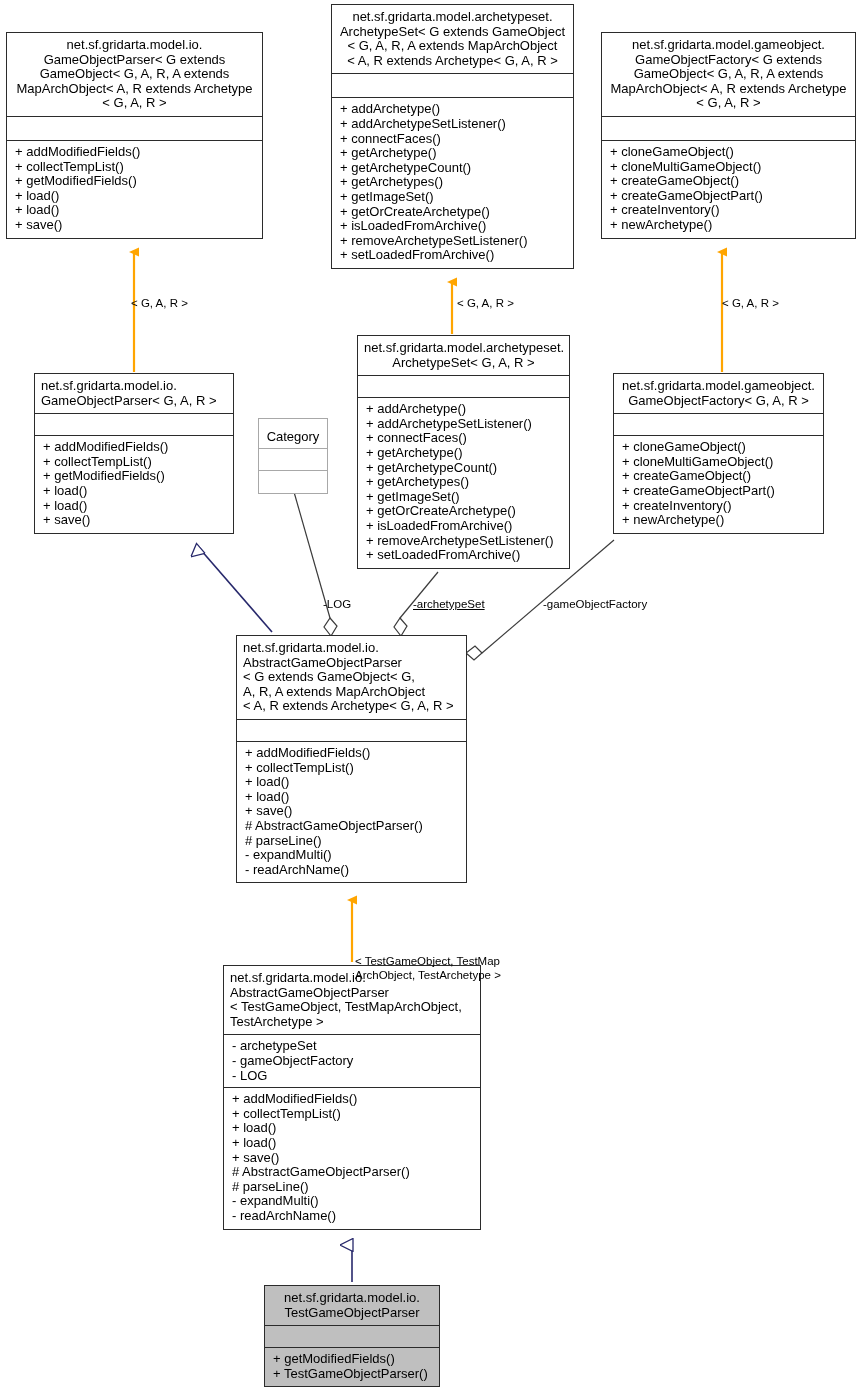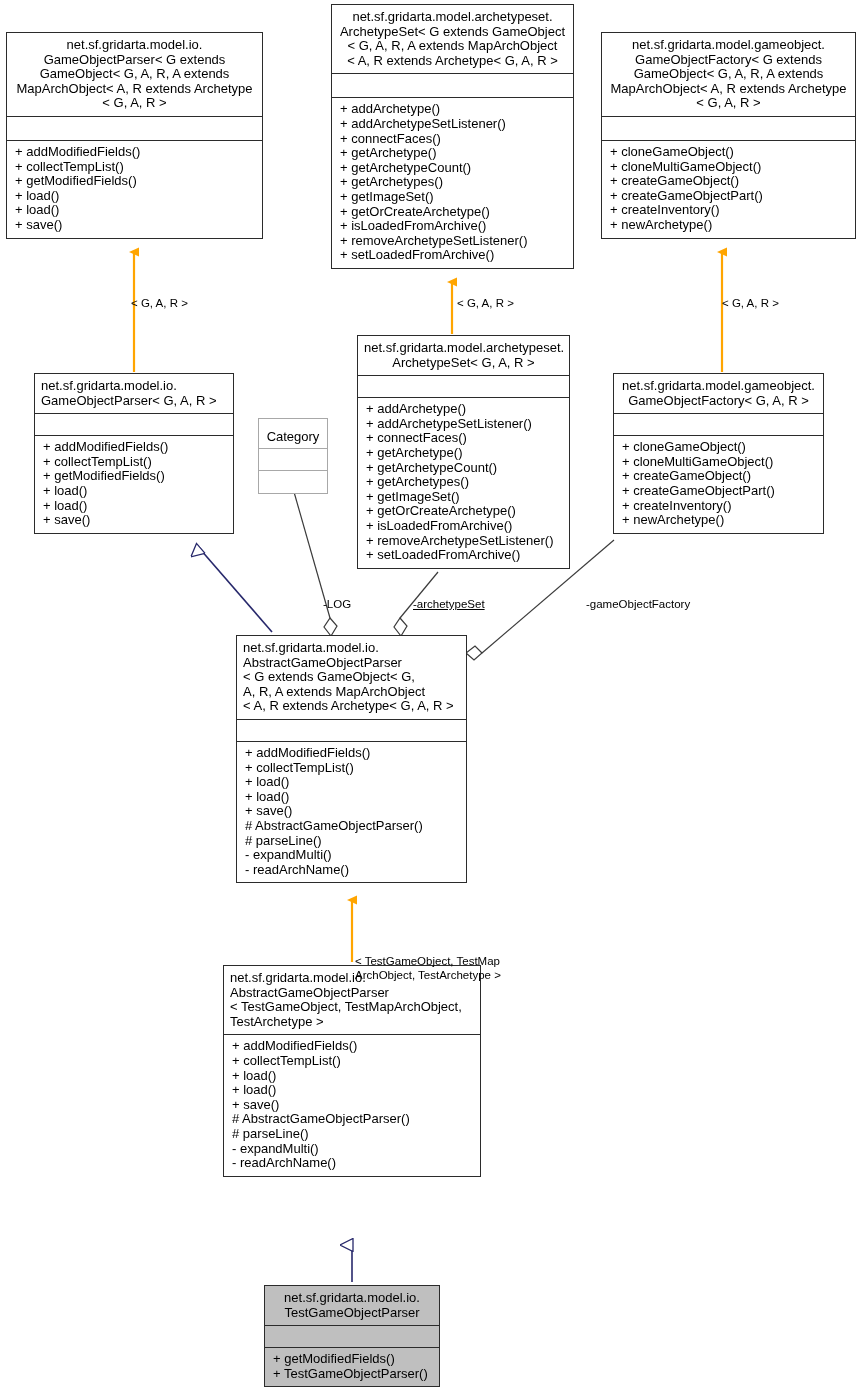--- a/index.html
+++ b/index.html
@@ -225,21 +225,21 @@
       <div class="row">+ cloneMultiGameObject()</div>
       <div class="row">+ createGameObject()</div>
       <div class="row">+ createGameObjectPart()</div>
       <div class="row">+ createInventory()</div>
       <div class="row">+ newArchetype()</div>
     </div>
   </div>
 
   <div class="edgelabel" style="left:323px; top:597px;">-LOG</div>
   <div class="edgelabel" style="left:413px; top:597px;text-decoration:underline;">-archetypeSet</div>
-  <div class="edgelabel" style="left:586px; top:597px;">-gameObjectFactory</div>
+  <div class="edgelabel" style="left:543px; top:597px;">-gameObjectFactory</div>
 
   <div class="umlbox" style="left:236px; top:635px; width:231px;">
     <div class="title lefty">net.sf.gridarta.model.io.
 AbstractGameObjectParser
 &lt; G extends GameObject&lt; G,
  A, R, A extends MapArchObject
 &lt; A, R extends Archetype&lt; G, A, R &gt;</div>
     <div class="attrs" style="height:22px;"></div>
     <div class="ops">
       <div class="row">+ addModifiedFields()</div>
@@ -255,20 +255,25 @@
   </div>
 
   <div class="edgelabel" style="left:355px; top:913px;margin-top:41px;">&lt; TestGameObject, TestMap
 ArchObject, TestArchetype &gt;</div>
 
   <div class="umlbox" style="left:223px; top:965px; width:258px;">
     <div class="title lefty">net.sf.gridarta.model.io.
 AbstractGameObjectParser
 &lt; TestGameObject, TestMapArchObject,
 TestArchetype &gt;</div>
+    <div class="attrs">
+      <div class="row">- archetypeSet</div>
+      <div class="row">- gameObjectFactory</div>
+      <div class="row">- LOG</div>
+    </div>
     <div class="ops">
       <div class="row">+ addModifiedFields()</div>
       <div class="row">+ collectTempList()</div>
       <div class="row">+ load()</div>
       <div class="row">+ load()</div>
       <div class="row">+ save()</div>
       <div class="row"># AbstractGameObjectParser()</div>
       <div class="row"># parseLine()</div>
       <div class="row">- expandMulti()</div>
       <div class="row">- readArchName()</div>

